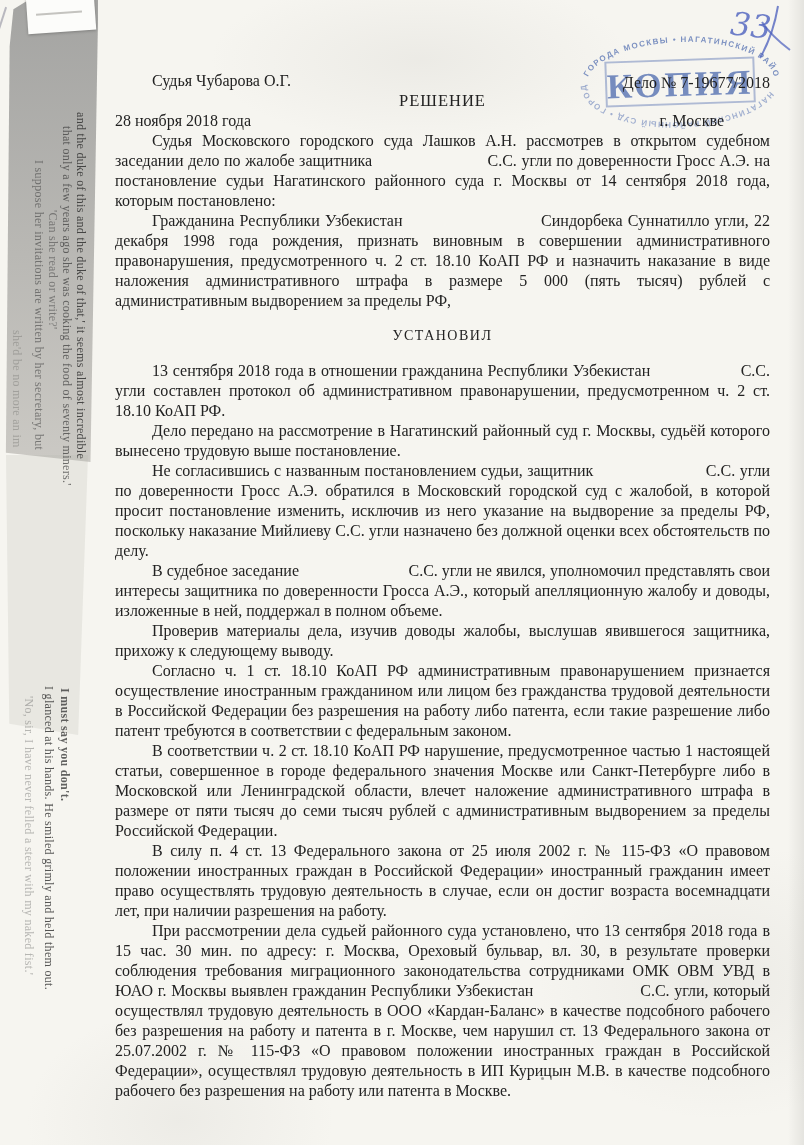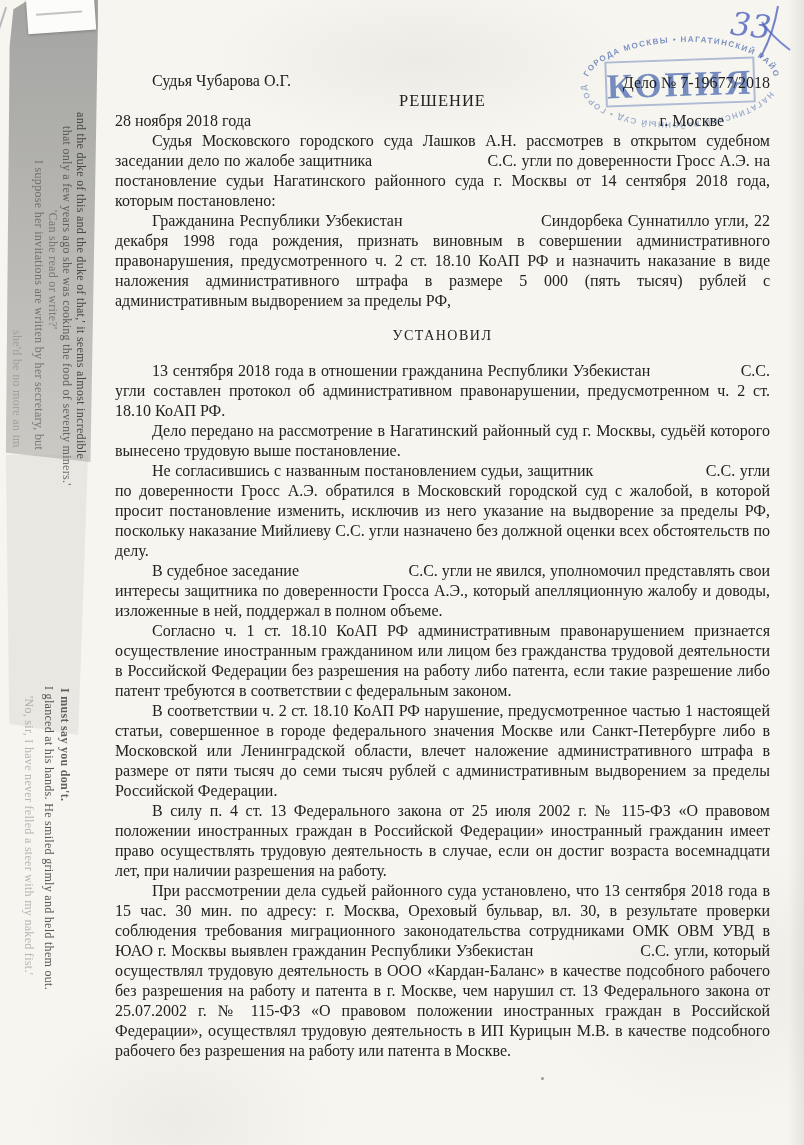--- a/index.html
+++ b/index.html
@@ -107,20 +107,21 @@
     </div>
 
     <div class="body">
       <p>Судья Московского городского суда Лашков А.Н. рассмотрев в открытом судебном заседании дело по жалобе защитника&nbsp;&nbsp;&nbsp;&nbsp;&nbsp;&nbsp;&nbsp;&nbsp;&nbsp;&nbsp;&nbsp;&nbsp;&nbsp;&nbsp;&nbsp;&nbsp;&nbsp;&nbsp;&nbsp;&nbsp;&nbsp;&nbsp;&nbsp;&nbsp; С.С. угли по доверенности Гросс А.Э. на постановление судьи Нагатинского районного суда г. Москвы от 14 сентября 2018 года, которым постановлено:</p>
       <p>Гражданина Республики Узбекистан&nbsp;&nbsp;&nbsp;&nbsp;&nbsp;&nbsp;&nbsp;&nbsp;&nbsp;&nbsp;&nbsp;&nbsp;&nbsp;&nbsp;&nbsp;&nbsp;&nbsp;&nbsp;&nbsp;&nbsp;&nbsp;&nbsp;&nbsp;&nbsp;&nbsp;&nbsp; Синдорбека Суннатилло угли, 22 декабря 1998 года рождения, признать виновным в совершении административного правонарушения, предусмотренного ч. 2 ст. 18.10 КоАП РФ и назначить наказание в виде наложения административного штрафа в размере 5&nbsp;000 (пять тысяч) рублей с административным выдворением за пределы РФ,</p>
       <div class="ustanovil">УСТАНОВИЛ</div>
       <p>13 сентября 2018 года в отношении гражданина Республики Узбекистан&nbsp;&nbsp;&nbsp;&nbsp;&nbsp;&nbsp;&nbsp;&nbsp;&nbsp;&nbsp;&nbsp;&nbsp;&nbsp;&nbsp;&nbsp;&nbsp;&nbsp;&nbsp; С.С. угли составлен протокол об административном правонарушении, предусмотренном ч. 2 ст. 18.10 КоАП РФ.</p>
       <p>Дело передано на рассмотрение в Нагатинский районный суд г. Москвы, судьёй которого вынесено трудовую выше постановление.</p>
       <p>Не согласившись с названным постановлением судьи, защитник&nbsp;&nbsp;&nbsp;&nbsp;&nbsp;&nbsp;&nbsp;&nbsp;&nbsp;&nbsp;&nbsp;&nbsp;&nbsp;&nbsp;&nbsp;&nbsp;&nbsp;&nbsp;&nbsp;&nbsp;&nbsp;&nbsp;&nbsp;&nbsp; С.С. угли по доверенности Гросс А.Э. обратился в Московский городской суд с жалобой, в которой просит постановление изменить, исключив из него указание на выдворение за пределы РФ, поскольку наказание Мийлиеву С.С. угли назначено без должной оценки всех обстоятельств по делу.</p>
       <p>В судебное заседание&nbsp;&nbsp;&nbsp;&nbsp;&nbsp;&nbsp;&nbsp;&nbsp;&nbsp;&nbsp;&nbsp;&nbsp;&nbsp;&nbsp;&nbsp;&nbsp;&nbsp;&nbsp;&nbsp;&nbsp;&nbsp;&nbsp;&nbsp;&nbsp;&nbsp;&nbsp; С.С. угли не явился, уполномочил представлять свои интересы защитника по доверенности Гросса А.Э., который апелляционную жалобу и доводы, изложенные в ней, поддержал в полном объеме.</p>
+      <p>Проверив материалы дела, изучив доводы жалобы, выслушав явившегося защитника, прихожу к следующему выводу.</p>
       <p>Согласно ч. 1 ст. 18.10 КоАП РФ административным правонарушением признается осуществление иностранным гражданином или лицом без гражданства трудовой деятельности в Российской Федерации без разрешения на работу либо патента, если такие разрешение либо патент требуются в соответствии с федеральным законом.</p>
       <p>В соответствии ч. 2 ст. 18.10 КоАП РФ нарушение, предусмотренное частью 1 настоящей статьи, совершенное в городе федерального значения Москве или Санкт-Петербурге либо в Московской или Ленинградской области, влечет наложение административного штрафа в размере от пяти тысяч до семи тысяч рублей с административным выдворением за пределы Российской Федерации.</p>
       <p>В силу п. 4 ст. 13 Федерального закона от 25 июля 2002 г. № 115-ФЗ «О правовом положении иностранных граждан в Российской Федерации» иностранный гражданин имеет право осуществлять трудовую деятельность в случае, если он достиг возраста восемнадцати лет, при наличии разрешения на работу.</p>
       <p>При рассмотрении дела судьей районного суда установлено, что 13 сентября 2018 года в 15 час. 30 мин. по адресу: г. Москва, Ореховый бульвар, вл. 30, в результате проверки соблюдения требования миграционного законодательства сотрудниками ОМК ОВМ УВД в ЮАО г. Москвы выявлен гражданин Республики Узбекистан&nbsp;&nbsp;&nbsp;&nbsp;&nbsp;&nbsp;&nbsp;&nbsp;&nbsp;&nbsp;&nbsp;&nbsp;&nbsp;&nbsp;&nbsp;&nbsp;&nbsp;&nbsp;&nbsp;&nbsp;&nbsp;&nbsp; С.С. угли, который осуществлял трудовую деятельность в ООО «Кардан-Баланс» в качестве подсобного рабочего без разрешения на работу и патента в г. Москве, чем нарушил ст. 13 Федерального закона от 25.07.2002 г. № 115-ФЗ «О правовом положении иностранных граждан в Российской Федерации», осуществлял трудовую деятельность в ИП Курицын М.В. в качестве подсобного рабочего без разрешения на работу или патента в Москве.</p>
     </div>
   </div>
 
   <div class="dot2"></div>
   <div class="edge-shade"></div>
 </div>

